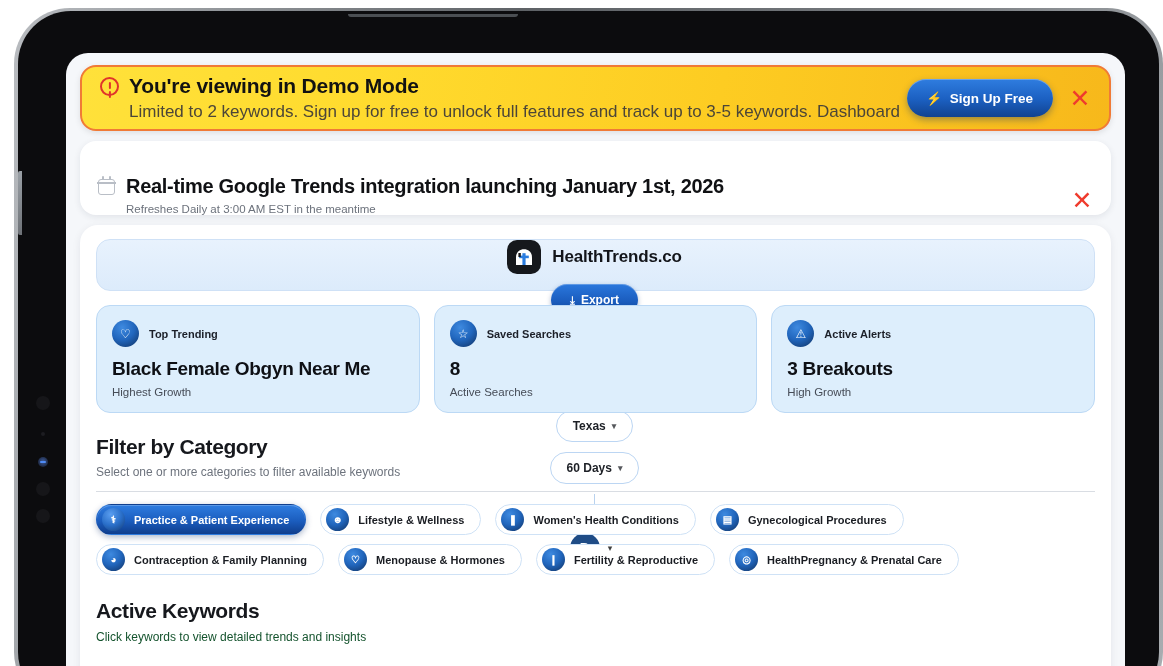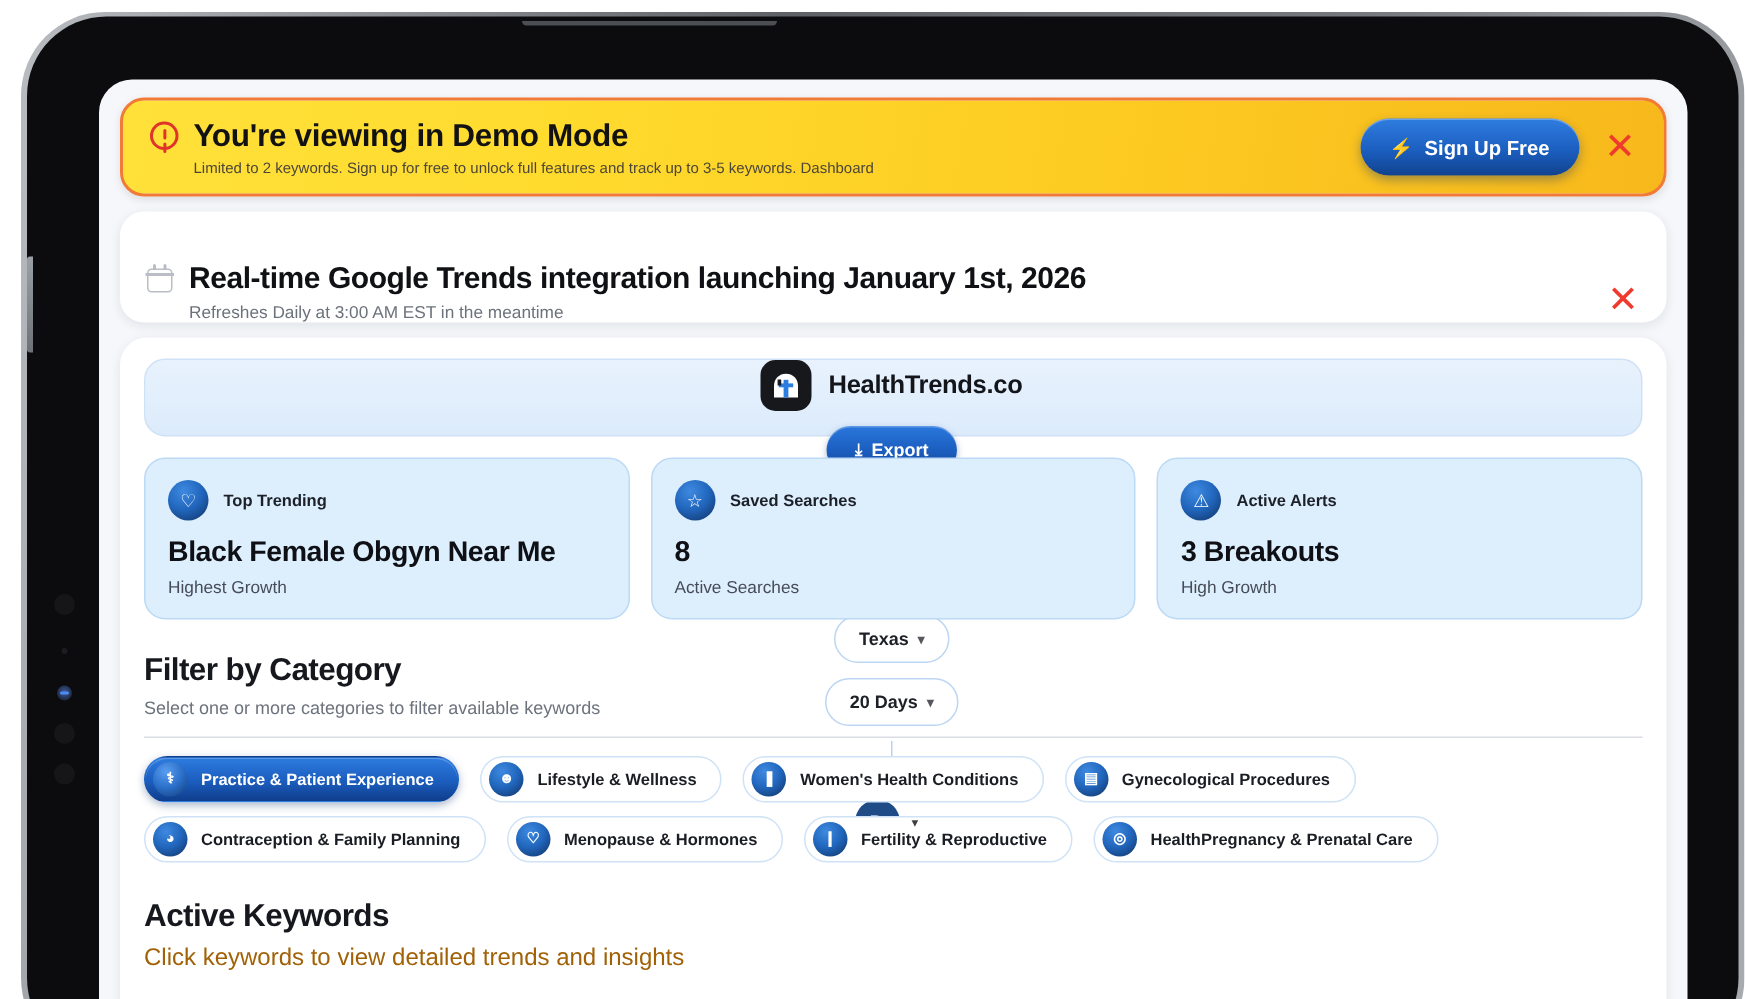--- a/index.html
+++ b/index.html
@@ -152,21 +152,21 @@
   .demo-title {
     font-size: 21px;
     font-weight: 700;
     color: #121212;
     letter-spacing: -0.2px;
     white-space: nowrap;
   }
   .demo-sub {
     margin-top: 4px;
     margin-left: 29px;
-    font-size: 10px;
+    font-size: 17px;
     color: #4c4638;
     white-space: nowrap;
   }
   .signup-btn {
     flex: none;
     display: flex;
     align-items: center;
     gap: 7px;
     height: 38px;
     padding: 0 20px;
@@ -436,22 +436,22 @@
 
   .kw-title {
     margin-top: 24px;
     font-size: 21px;
     font-weight: 700;
     color: #16181d;
     letter-spacing: -0.4px;
   }
   .kw-sub {
     margin-top: 7px;
-    font-size: 16px;
-    color: #a16207;
+    font-size: 12px;
+    color: #14532d;
   }
 </style>
 </head>
 <body>
 
 <div id="stage">
 
   <div class="tablet-outer"></div>
   <div class="tablet-body">
     <div class="notch-top"></div>
@@ -520,21 +520,21 @@
               <span class="tb-icon">☆</span>
               <span>Save</span>
             </button>
 
             <button class="tb-btn ghost">
               <span>Texas</span>
               <span class="caret">▾</span>
             </button>
 
             <button class="tb-btn ghost">
-              <span>20 Days</span>
+              <span>60 Days</span>
               <span class="caret">▾</span>
             </button>
 
             <span class="tb-sep"></span>
 
             <div class="avatar-pill">
               <span class="avatar">D</span>
               <span class="caret">▾</span>
             </div>
           </div>

